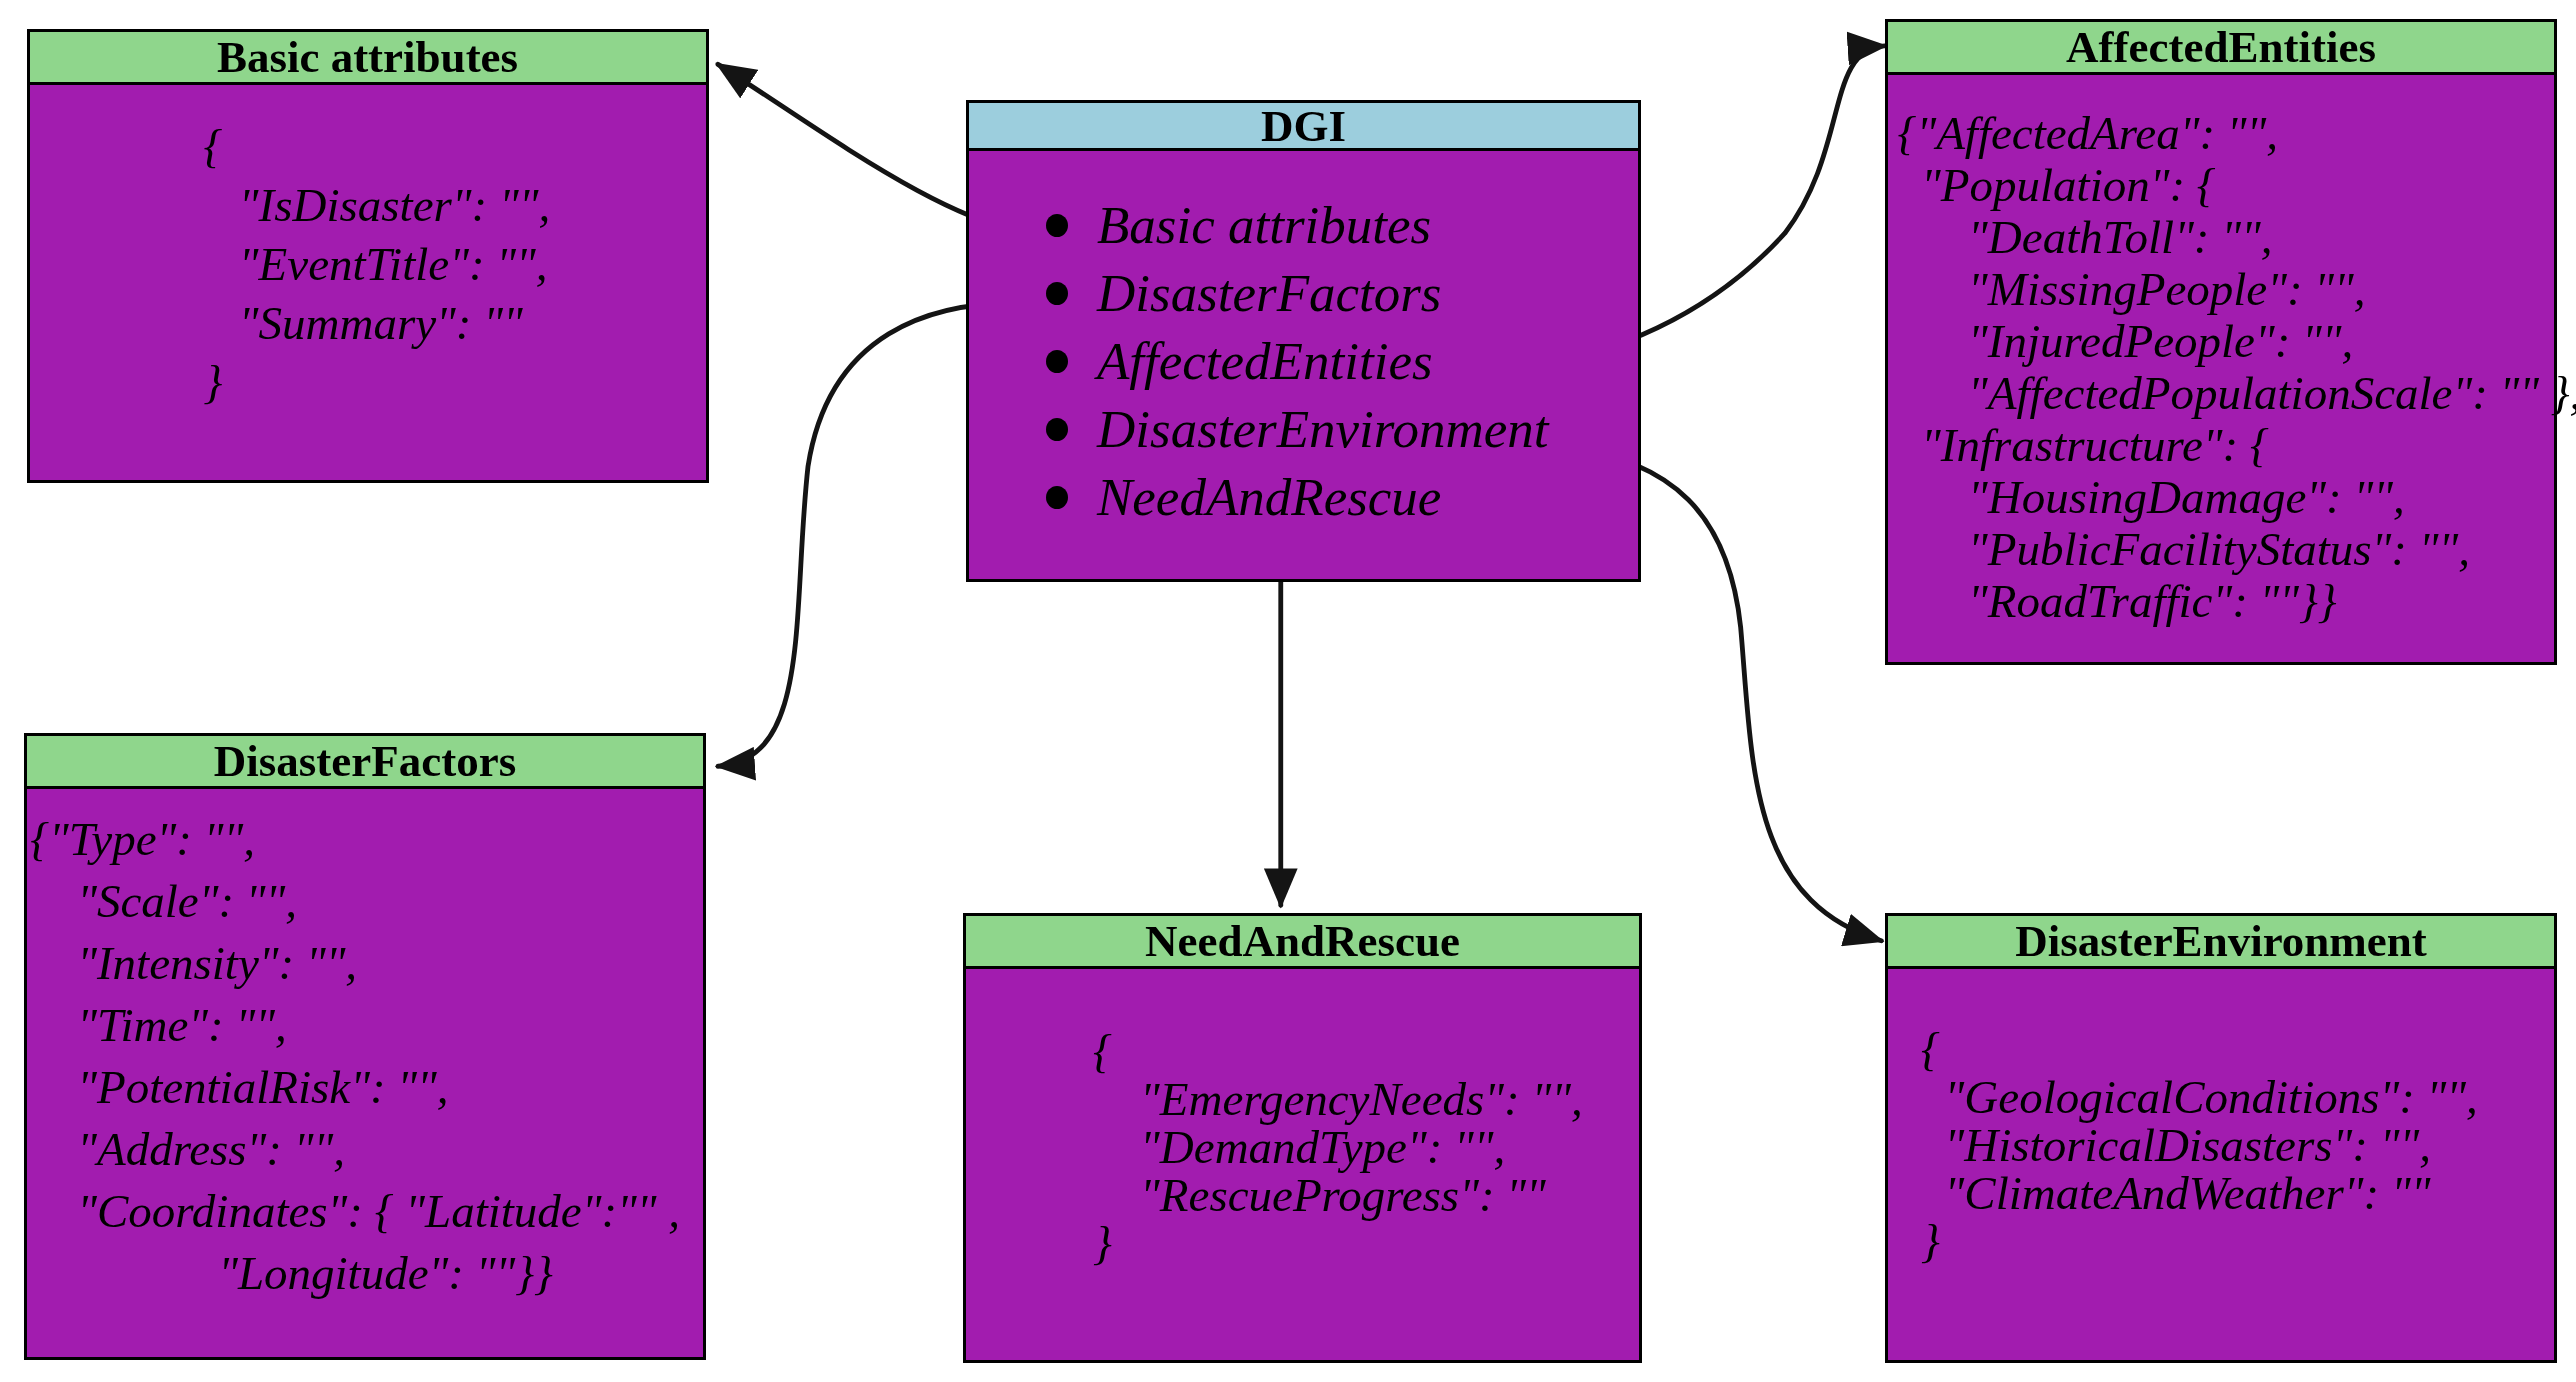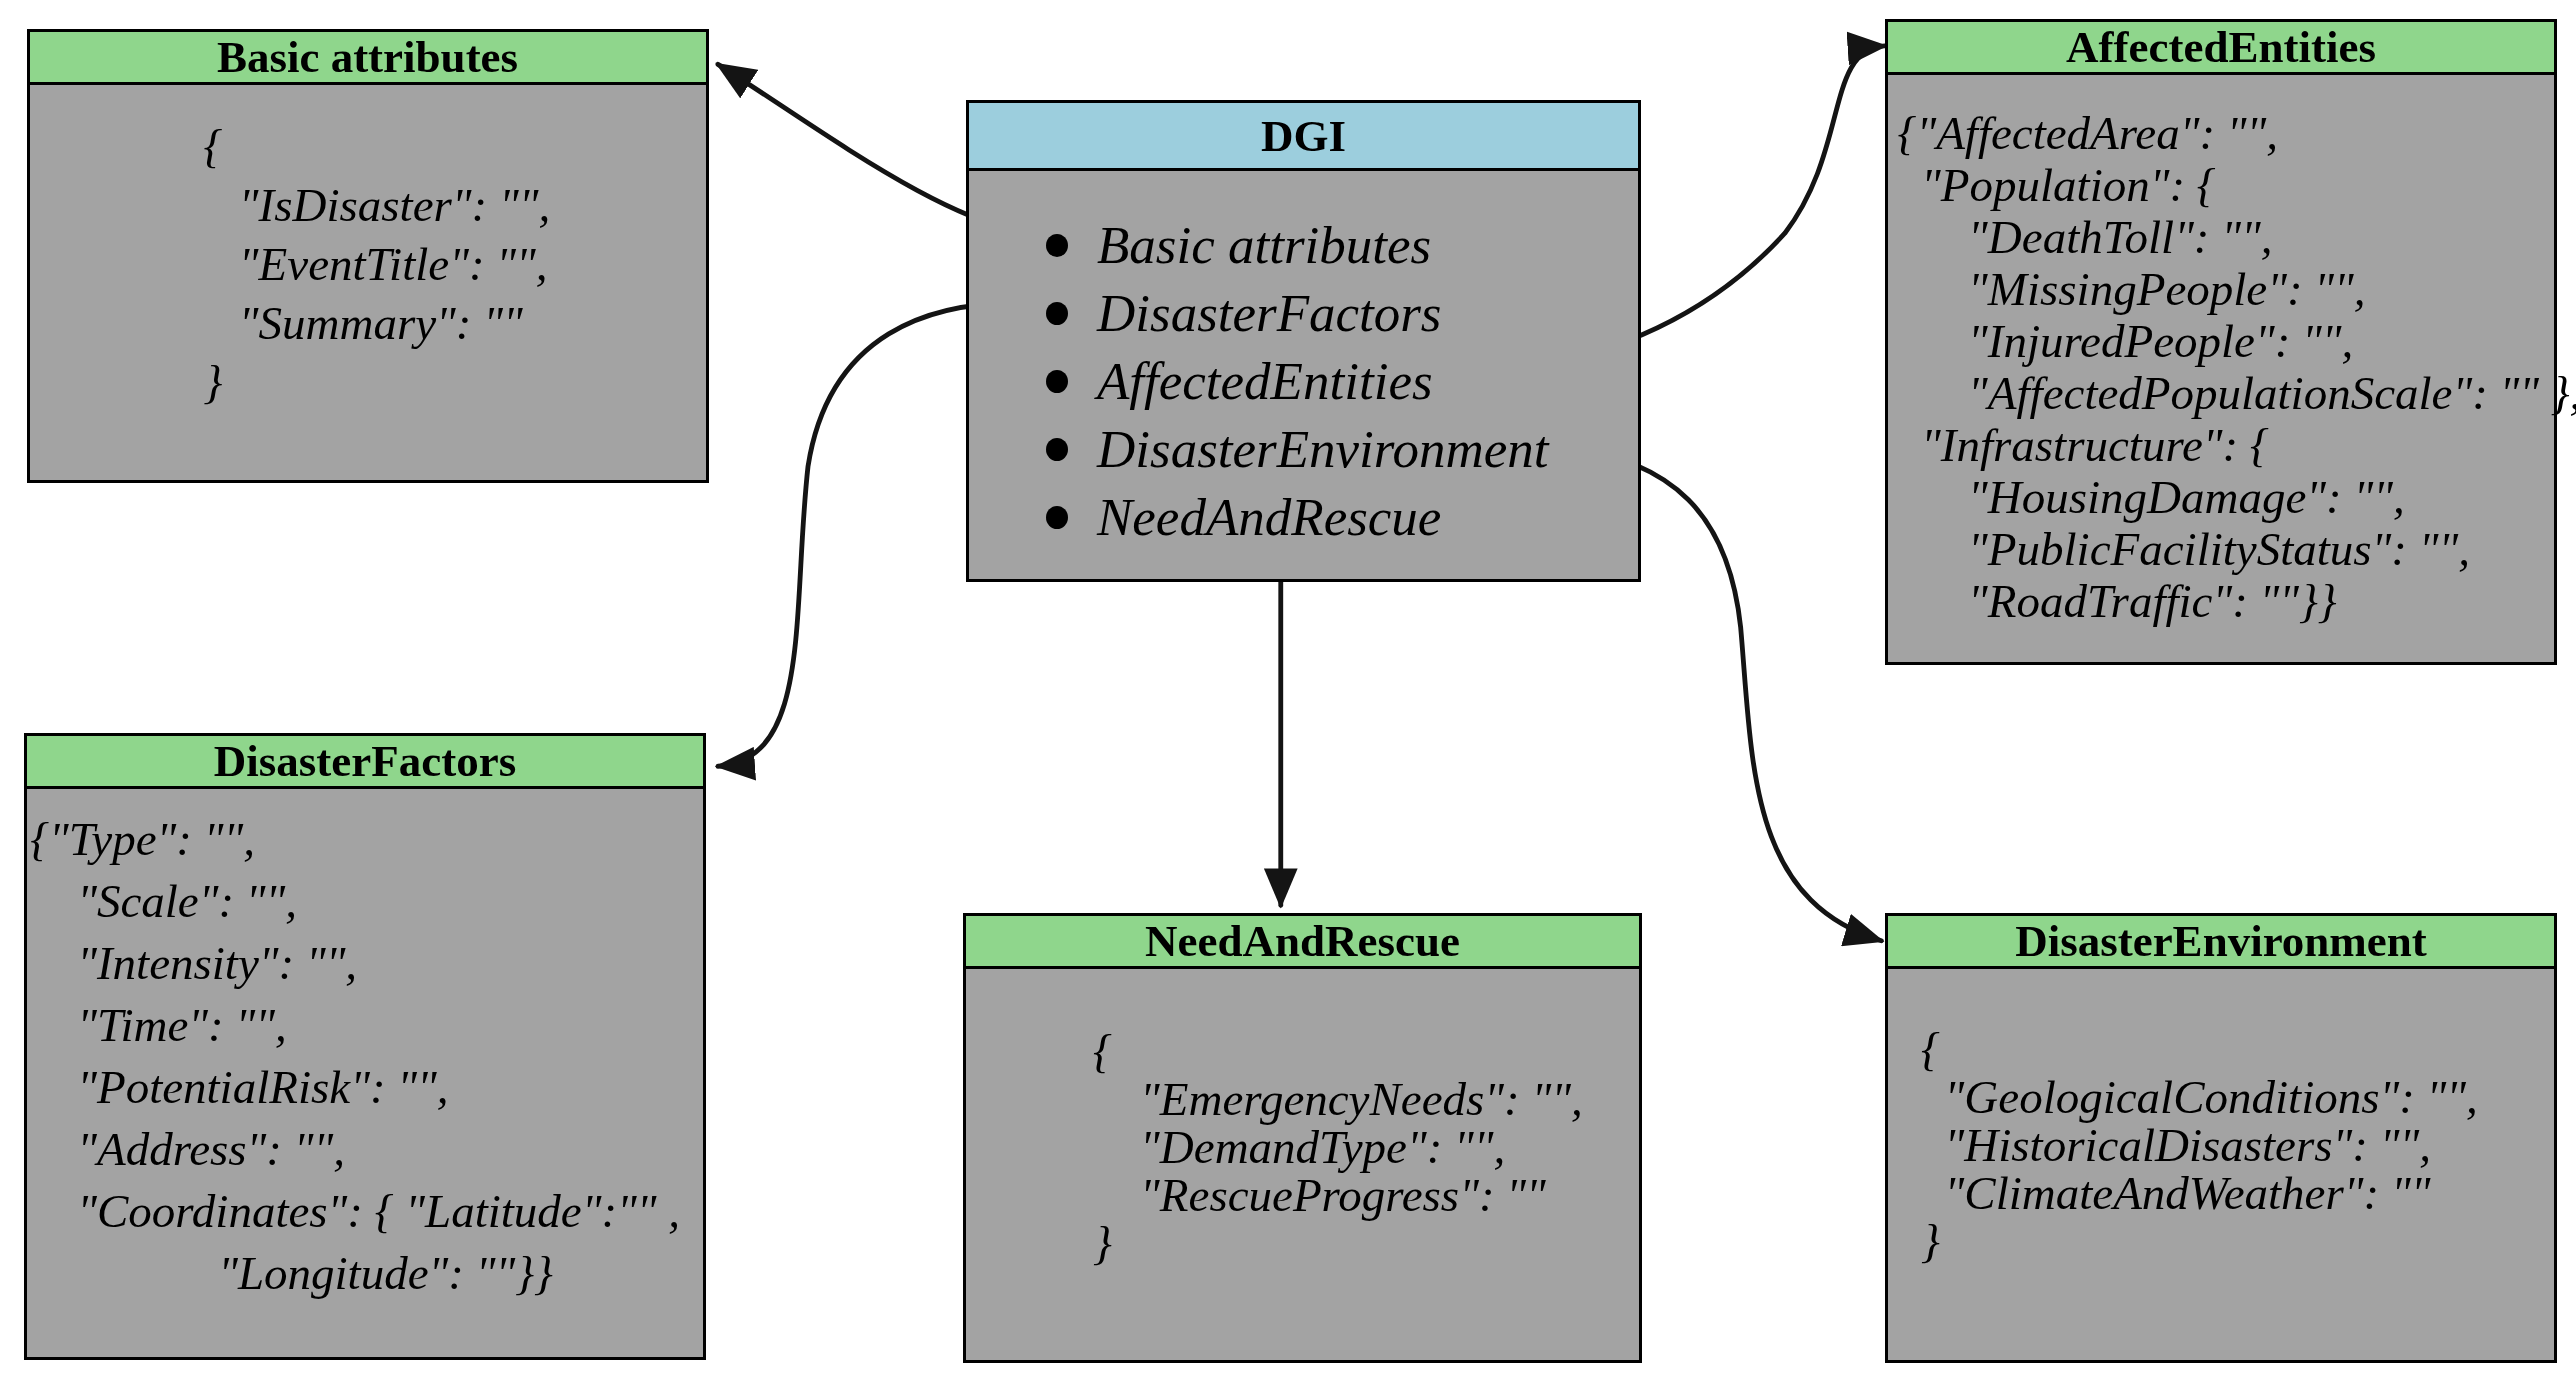--- a/index.html
+++ b/index.html
@@ -1,34 +1,34 @@
 <!DOCTYPE html>
 <html style="font-size:13px"><head>
 <meta charset="utf-8">
 <style>
   html,body{margin:0;padding:0;background:#ffffff;}
   body{width:2576px;height:1383px;font-family:"Liberation Serif","DejaVu Serif",serif;color:#000;}
   .canvas{position:relative;width:2576px;height:1383px;overflow:hidden;background:#fff;}
   .arrows{position:absolute;left:0;top:0;width:2576px;height:1383px;pointer-events:none;}
   .arrow-path{fill:none;stroke:#141414;stroke-width:6;stroke-linecap:round;}
-  .box{position:absolute;background:#a3a3a3;border:3.2px solid #000;box-sizing:border-box;}
+  .box{position:absolute;background:#a21caf;border:3.2px solid #000;box-sizing:border-box;}
   .hdr{display:flex;align-items:center;justify-content:center;border-bottom:3.2px solid #000;
        font-weight:bold;font-size:45px;box-sizing:border-box;}
   .hdr-title{white-space:pre;}
   .content{font-style:italic;font-size:47px;box-sizing:border-box;}
   .line{white-space:pre;}
   
   #box-basic   {left:26.5px;  top:29px;   width:682px; height:454px;}
   #box-dgi     {left:966px;top:100px;  width:675px; height:482px;}
   #box-affected{left:1885px;top:18.5px;   width:672px; height:646px;}
   #box-factors {left:24px;  top:733px;  width:682px; height:627px;}
   #box-need    {left:963px;top:913px; width:679px; height:450px;}
   #box-env     {left:1885px;top:913px; width:672px; height:450px;}
   #box-basic .hdr, #box-affected .hdr, #box-factors .hdr, #box-need .hdr, #box-env .hdr{height:53px;}
-  #box-dgi .hdr{height:68px;}
+  #box-dgi .hdr{height:48px;}
   #box-basic .content   {padding:32px 4.8px 0 9.6px; line-height:59px;}
   #box-affected .content{padding:32px 3.2px 0 9.6px; line-height:52px;}
   #box-factors .content {padding:19.3px 4.8px 0 3.2px;  line-height:62px;}
   #box-need .content    {padding:58px 4.8px 0 9.6px; line-height:48px;}
   #box-env .content     {padding:56px 4.8px 0 9.6px; line-height:48px;}
   
   .dgi-list{list-style:none;margin:0;padding:40px 0 0 77px;font-style:italic;font-size:53px;line-height:68px;}
   .dgi-item{display:flex;align-items:center;}
   .bullet{width:22px;height:23px;border-radius:50%;background:#000;flex:0 0 auto;margin-right:29px;}
 </style>

